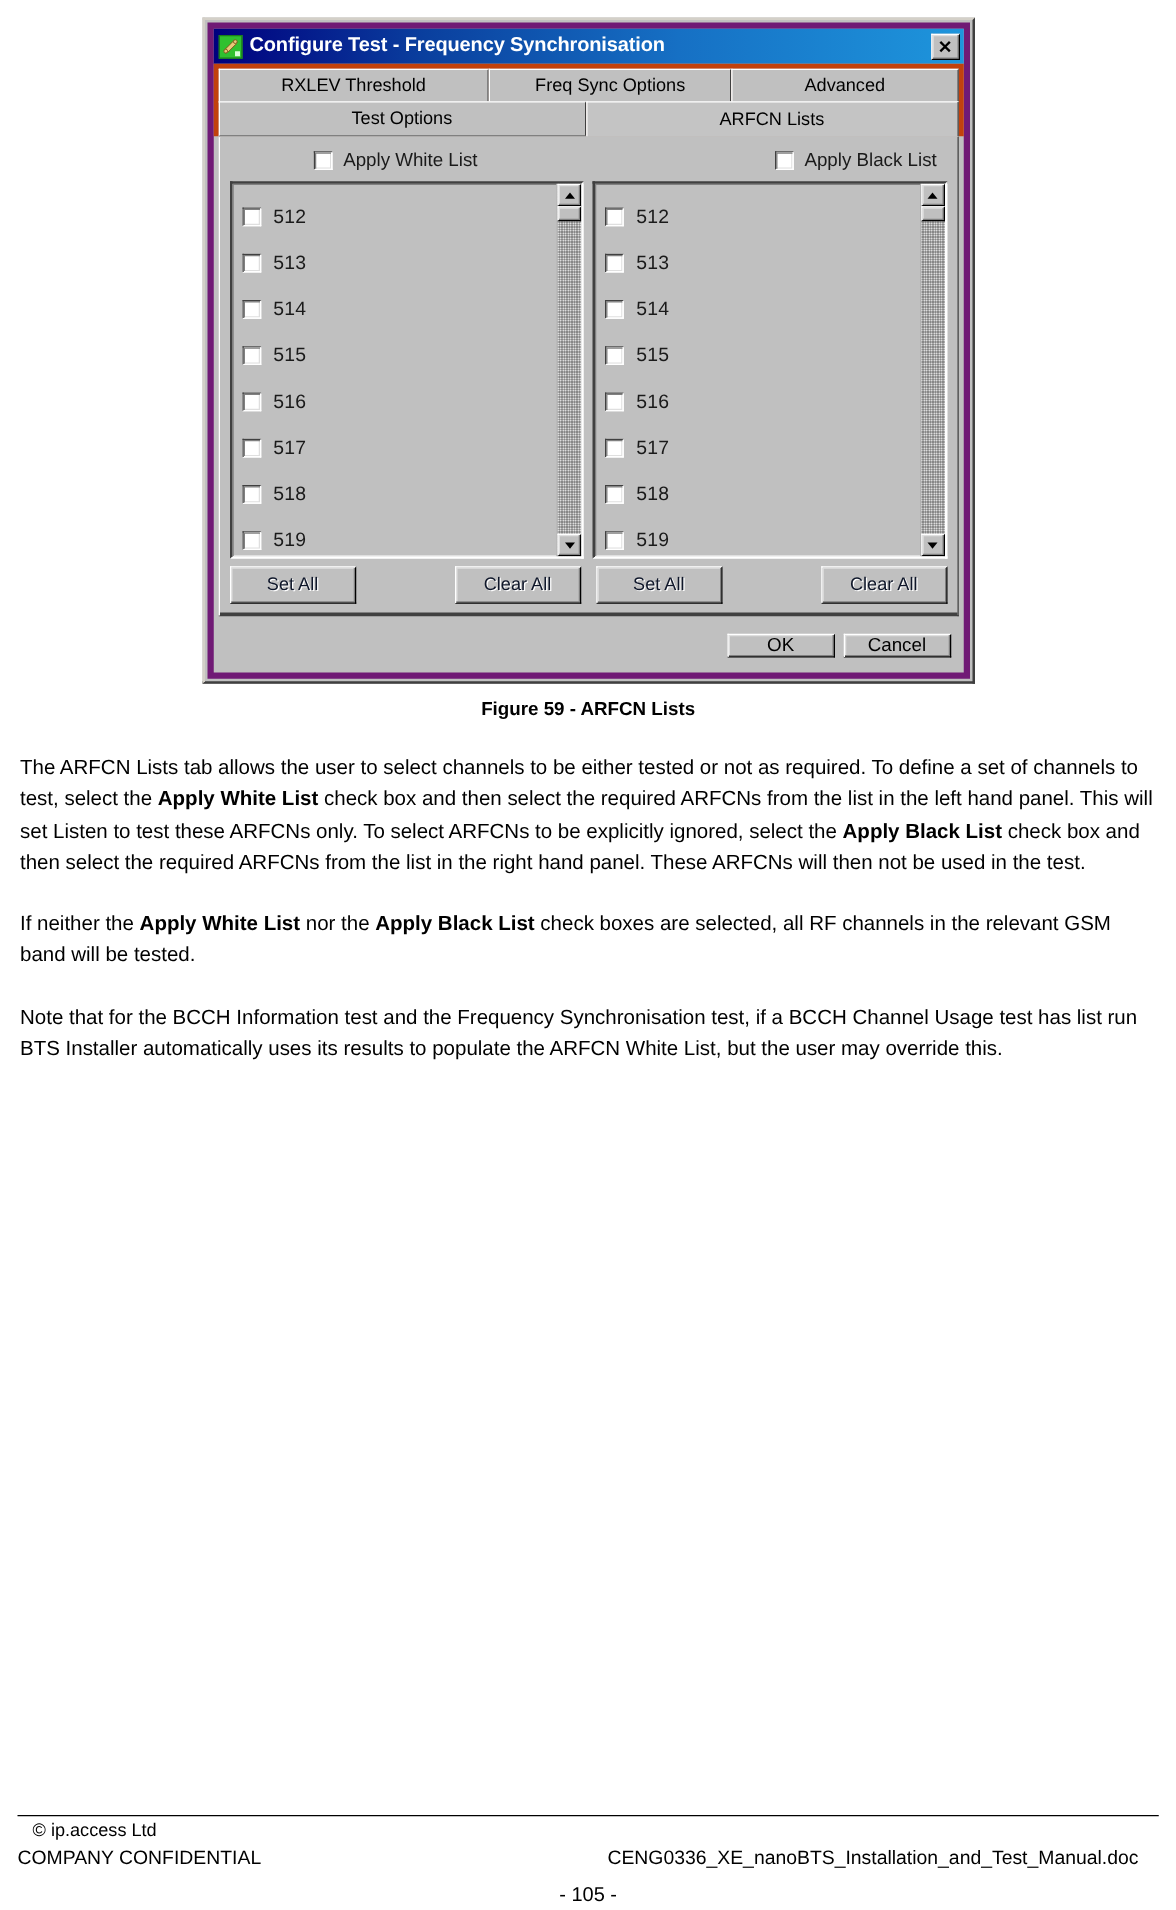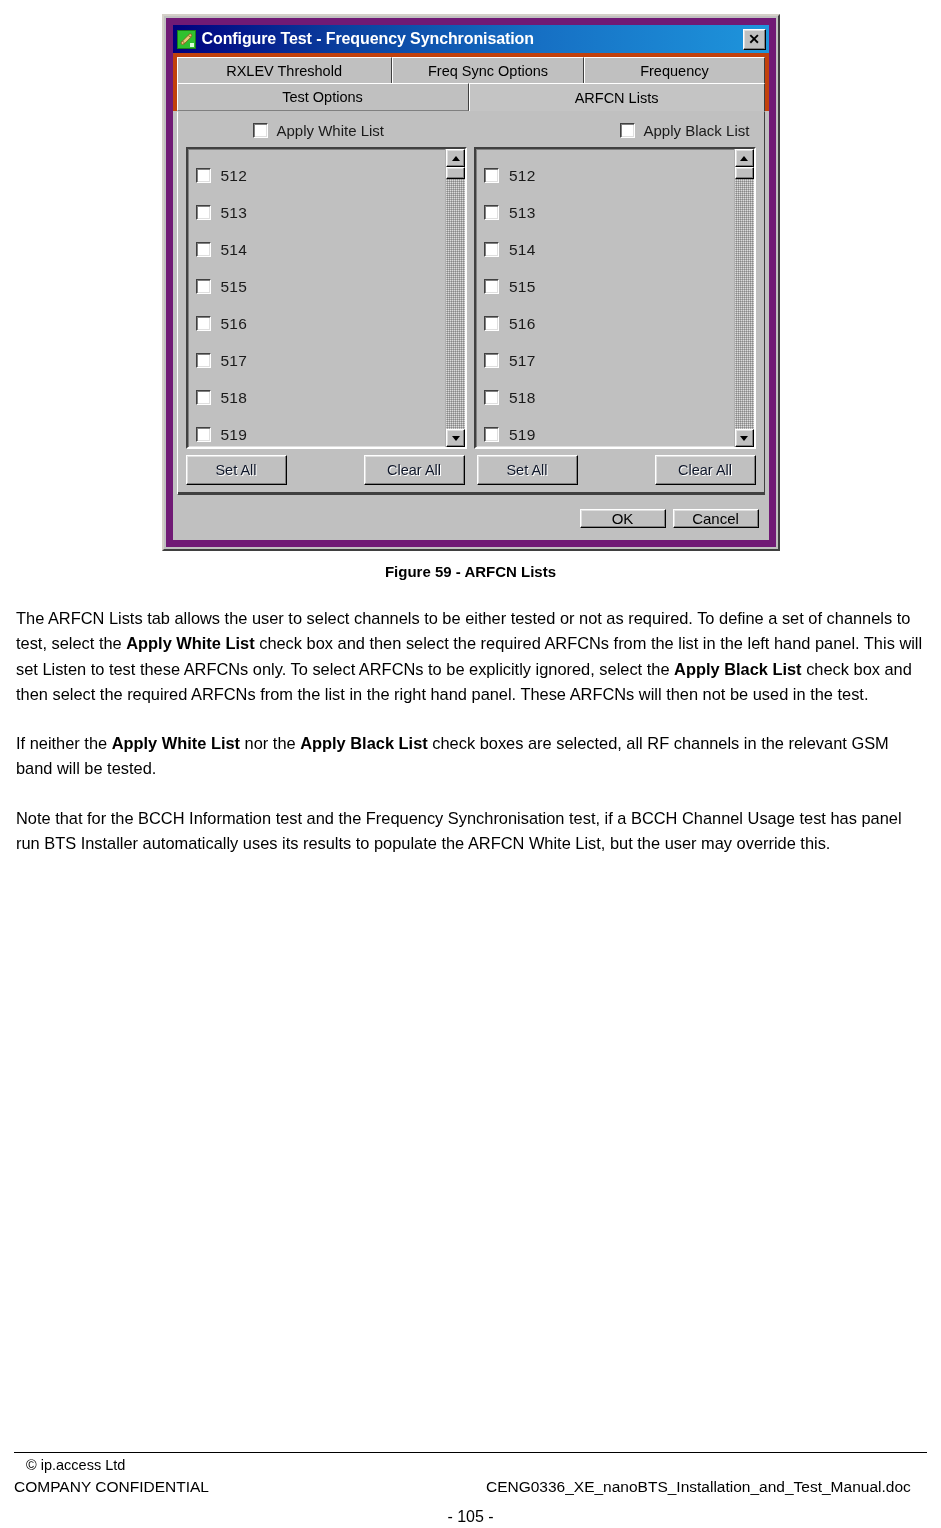--- a/index.html
+++ b/index.html
@@ -47,21 +47,21 @@
     border: 2px solid #808080;
     border-top-color: #d4d0c8;
     border-left-color: #d4d0c8;
     border-right-color: #3f3f3f;
     border-bottom-color: #3f3f3f;
     box-sizing: border-box;
     padding: 2px;
     position: relative;
   }
   .dialog-inner {
-    border: 7px solid #701a75;
+    border: 5px solid #701a75;
     background: #c0c0c0;
   }
 
   
   .titlebar {
     height: 28px;
     background: linear-gradient(to right, #00007e 0%, #0a3f9e 28%, #1670c4 62%, #1e95dc 100%);
     display: flex;
     align-items: center;
     padding: 0 3px 0 4px;
@@ -400,21 +400,21 @@
             <span class="dot"></span>
           </div>
           <div class="title-text">Configure Test - Frequency Synchronisation</div>
           <div class="close-btn">✕</div>
         </div>
 
         <div class="tabstrip">
           <div class="tabrow row1">
             <div class="tab t-rxlev">RXLEV Threshold</div>
             <div class="tab t-freq">Freq Sync Options</div>
-            <div class="tab t-adv">Frequency</div>
+            <div class="tab t-adv">Advanced</div>
           </div>
           <div class="tabrow row2">
             <div class="tab t-test">Test Options</div>
             <div class="tab t-arfcn">ARFCN Lists</div>
           </div>
         </div>
 
         <div class="tabbody">
 
           <div class="check-row">
@@ -552,21 +552,21 @@
 
       </div>
     </div>
   </div>
 
   <div class="caption">Figure 59 - ARFCN Lists</div>
 
   <div class="body-copy">
     <p><span>The ARFCN Lists tab allows the user to select channels to be either tested or not as required. To define a set of channels to test, select the </span><b>Apply White List</b><span> check box and then select the required ARFCNs from the list in the left hand panel. This will set Listen to test these ARFCNs only. To select ARFCNs to be explicitly ignored, select the </span><b>Apply Black List</b><span> check box and then select the required ARFCNs from the list in the right hand panel. These ARFCNs will then not be used in the test.</span></p>
     <p><span>If neither the </span><b>Apply White List</b><span> nor the </span><b>Apply Black List</b><span> check boxes are selected, all RF channels in the relevant GSM band will be tested.</span></p>
-    <p>Note that for the BCCH Information test and the Frequency Synchronisation test, if a BCCH Channel Usage test has panel run BTS Installer automatically uses its results to populate the ARFCN White List, but the user may override this.</p>
+    <p>Note that for the BCCH Information test and the Frequency Synchronisation test, if a BCCH Channel Usage test has list run BTS Installer automatically uses its results to populate the ARFCN White List, but the user may override this.</p>
   </div>
 
   <div class="footer">
     <div class="footer-rule"></div>
     <div class="footer-line1">© ip.access Ltd</div>
     <div class="footer-line2">
       <span class="footer-left">COMPANY CONFIDENTIAL</span>
       <span class="footer-right">CENG0336_XE_nanoBTS_Installation_and_Test_Manual.doc</span>
     </div>
     <div class="page-num">- 105 -</div>

